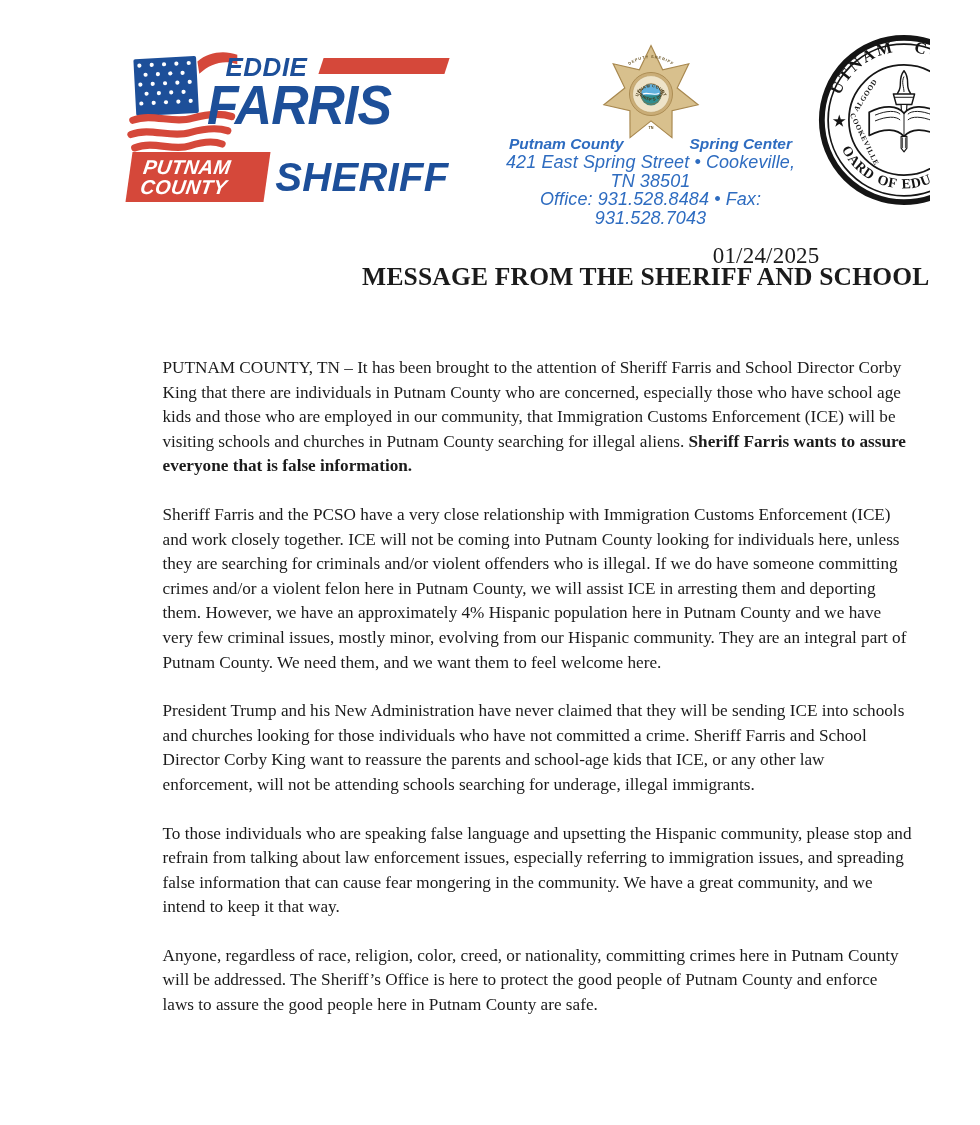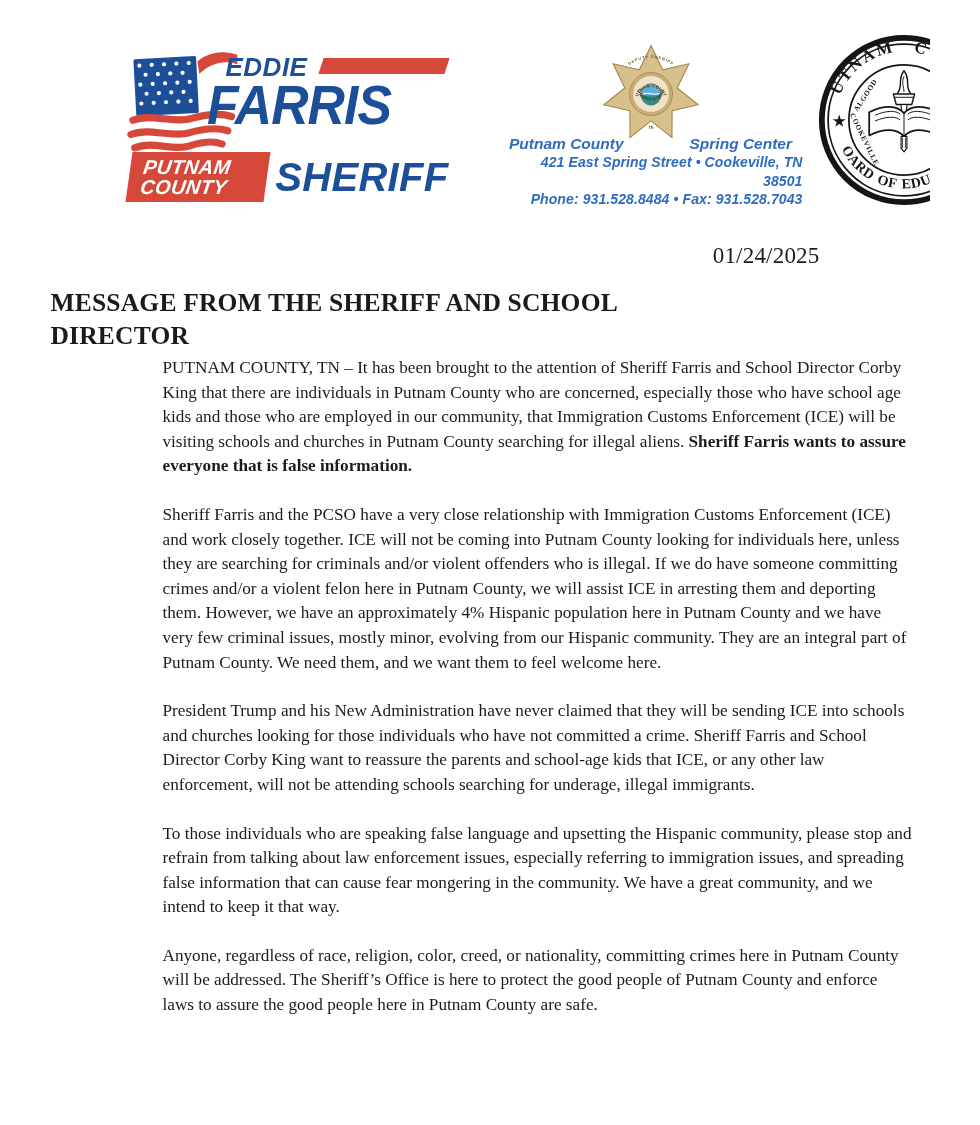--- a/index.html
+++ b/index.html
@@ -59,22 +59,22 @@
 
   
   .justice{position:absolute;left:448px;top:46px;width:304px;text-align:center;}
   .badge-svg{position:absolute;left:50%;margin-left:-52px;top:-4px;width:104px;height:104px;}
   .j-names{
     padding-top:88px;display:flex;justify-content:center;gap:66px;
     font-family:"Liberation Sans",sans-serif;font-style:italic;font-weight:bold;
     font-size:15.5px;line-height:19px;color:var(--justice-blue);
   }
   .j-line{
-    font-family:"Liberation Sans",sans-serif;font-style:italic;font-weight:bold;
-    font-size:14px;line-height:18.5px;color:var(--justice-blue);letter-spacing:.1px;text-align:right;
+    font-family:"Liberation Sans",sans-serif;font-style:italic;font-weight:normal;
+    font-size:18px;line-height:18.5px;color:var(--justice-blue);letter-spacing:.1px;
   }
   .badge-star{fill:var(--badge-gold);stroke:#a8884f;stroke-width:1.3;}
   .badge-ring1{fill:var(--badge-ring);stroke:#a8884f;stroke-width:1;}
   .badge-ring2{fill:var(--badge-cream);stroke:#b89c62;stroke-width:.7;}
   .badge-sky{fill:#5fb0dd;}
   .badge-sea{fill:#2f8d8f;}
   .badge-wave{fill:none;stroke:#fff;stroke-width:1.3;}
   .badge-scene-rim{fill:none;stroke:#8a7040;stroke-width:.9;}
   .badge-arc-text{font-family:"Liberation Sans",sans-serif;font-weight:bold;fill:#453512;}
   .badge-banner-text{font-family:"Liberation Sans",sans-serif;font-weight:bold;fill:#6a5526;}
@@ -84,21 +84,21 @@
   .seal-line{fill:none;stroke:var(--seal-ink);}
   .seal-text{font-family:"Liberation Serif",serif;font-weight:bold;fill:var(--seal-ink);}
   .seal-draw{fill:#fff;stroke:var(--seal-ink);stroke-linejoin:round;}
 
   
   .date{
     position:absolute;top:243px;left:0;right:110px;text-align:right;
     font-size:23px;letter-spacing:.2px;
   }
   .title{
-    position:absolute;top:286px;left:0;right:0;text-align:left;
+    position:absolute;top:260px;left:0;right:0;text-align:right;
     font-weight:bold;font-size:25.5px;line-height:33px;letter-spacing:.2px;
   }
   .body{
     position:absolute;top:356px;left:112px;width:757px;
     font-size:17.2px;line-height:24.6px;
   }
   .body p{margin:0 8px 24px 0;}
   .body strong{font-weight:bold;}
 </style>
 </head>
@@ -177,21 +177,21 @@
         <text class="badge-arc-text" font-size="4.6" letter-spacing=".4" text-anchor="middle">
           <textPath href="#bArcBot" startOffset="50%">SHERIFF'S DEPT</textPath>
         </text>
         <text class="badge-banner-text" font-size="4.2" text-anchor="middle" x="0" y="39">TN</text>
       </svg>
       <div class="j-names">
         <span>Putnam County</span>
         <span>Spring Center</span>
       </div>
       <div class="j-line">421 East Spring Street • Cookeville, TN 38501</div>
-      <div class="j-line">Phone: 931.528.8484 • Fax: 931.528.7043</div>
+      <div class="j-line">Office: 931.528.8484 • Fax: 931.528.7043</div>
     </div>
 
     <svg class="seal-svg" viewBox="-90 -90 180 180" aria-hidden="true">
       <defs>
         <path id="sArcTop" d="M -66,-26 A 71,71 0 0 1 66,-26"></path>
         <path id="sArcBot" d="M -66,26 A 71,71 0 0 0 66,26"></path>
       </defs>
       <circle class="seal-line" r="85" stroke-width="6" fill="#fff"></circle>
       <circle class="seal-line" r="78.5" stroke-width="1.8"></circle>
       <circle class="seal-line" r="57" stroke-width="1.8"></circle>
@@ -218,21 +218,20 @@
         <path class="seal-draw" stroke-width="1.2" d="M-3,17 L3,17 L3,29 L0,33 L-3,29 Z"></path>
         <path class="seal-line" stroke-width=".8" d="M-1.5,18 L-1.5,29 M1.5,18 L1.5,29"></path>
       </g>
     </svg>
   </header>
 
   <div class="date">01/24/2025</div>
 
   <h1 class="title">
     <div>MESSAGE FROM THE SHERIFF AND SCHOOL</div>
-    <div>DIRECTOR</div>
   </h1>
 
   <main class="body">
     <p><span>PUTNAM COUNTY, TN – It has been brought to the attention of Sheriff Farris and School Director Corby King that there are individuals in Putnam County who are concerned, especially those who have school age kids and those who are employed in our community, that Immigration Customs Enforcement (ICE) will be visiting schools and churches in Putnam County searching for illegal aliens. </span><strong>Sheriff Farris wants to assure everyone that is false information.</strong></p>
     <p><span>Sheriff Farris and the PCSO have a very close relationship with Immigration Customs Enforcement (ICE) and work closely together. ICE will not be coming into Putnam County looking for individuals here, unless they are searching for criminals and/or violent offenders who is illegal. If we do have someone committing crimes and/or a violent felon here in Putnam County, we will assist ICE in arresting them and deporting them. However, we have an approximately 4% Hispanic population here in Putnam County and we have very few criminal issues, mostly minor, evolving from our Hispanic community. They are an integral part of Putnam County. We need them, and we want them to feel welcome here.</span><strong></strong></p>
     <p><span>President Trump and his New Administration have never claimed that they will be sending ICE into schools and churches looking for those individuals who have not committed a crime. Sheriff Farris and School Director Corby King want to reassure the parents and school-age kids that ICE, or any other law enforcement, will not be attending schools searching for underage, illegal immigrants.</span><strong></strong></p>
     <p><span>To those individuals who are speaking false language and upsetting the Hispanic community, please stop and refrain from talking about law enforcement issues, especially referring to immigration issues, and spreading false information that can cause fear mongering in the community. We have a great community, and we intend to keep it that way.</span><strong></strong></p>
     <p><span>Anyone, regardless of race, religion, color, creed, or nationality, committing crimes here in Putnam County will be addressed. The Sheriff’s Office is here to protect the good people of Putnam County and enforce laws to assure the good people here in Putnam County are safe.</span><strong></strong></p>
   </main>
 

